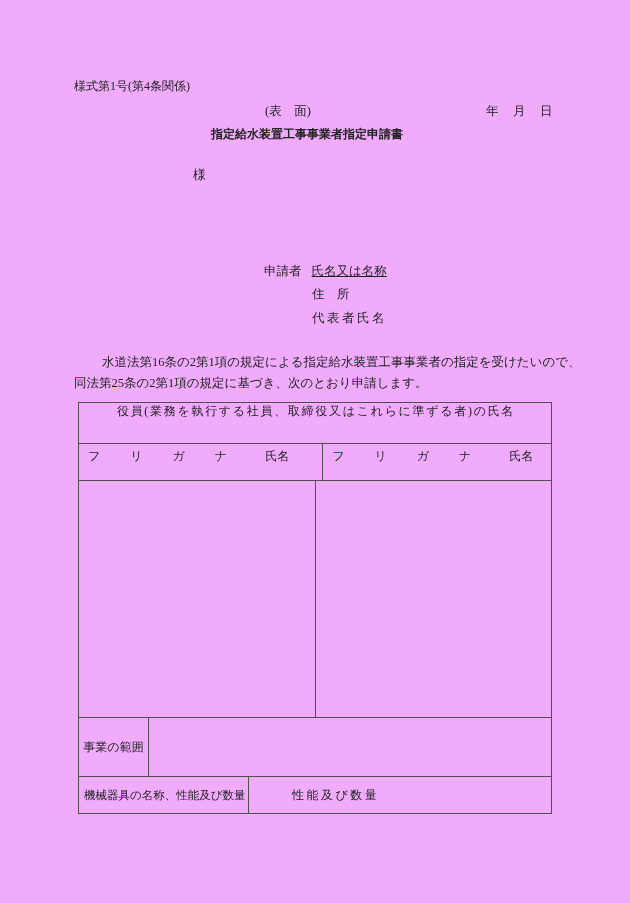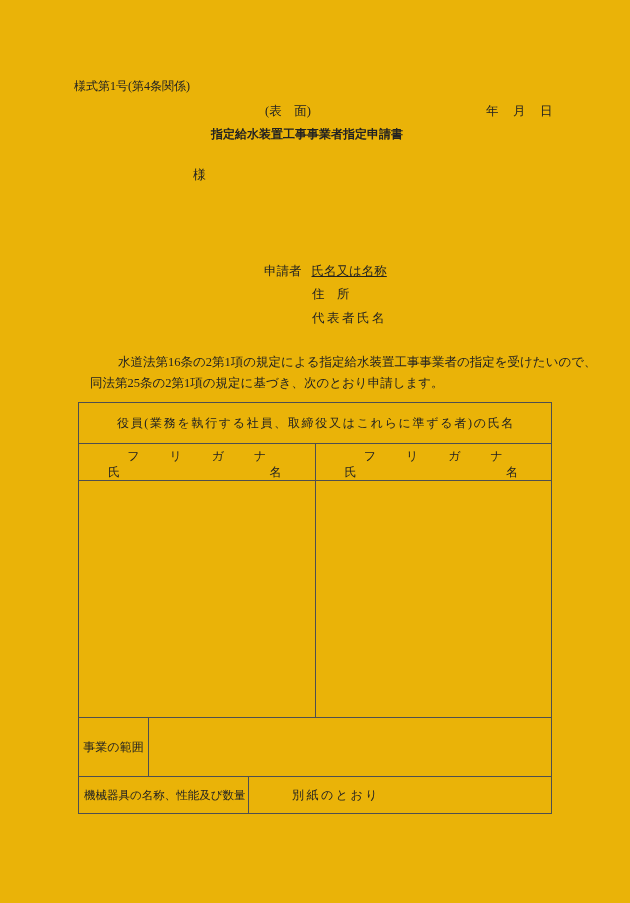--- a/index.html
+++ b/index.html
@@ -1,55 +1,55 @@
 <!DOCTYPE html>
 <html><head>
 <meta charset="utf-8">
 <style>
   html,body{margin:0;padding:0;}
   body{background:#ffffff;}
   .page{
     position:relative;
     width:630px;height:903px;
-    background:#eab308;
+    background:#f0abfc;
     color:#222222;
     font-family:"Liberation Serif","DejaVu Serif",serif;
     overflow:hidden;
   }
   .abs{position:absolute;white-space:nowrap;}
 
   .form-number{left:74px;top:79px;font-size:12px;line-height:14px;}
   .side-label{left:265px;top:104px;font-size:12.5px;line-height:14px;}
   .date-line{left:486px;top:104px;font-size:12.5px;line-height:14px;letter-spacing:1px;}
   .doc-title{left:211px;top:127px;font-size:12px;line-height:15px;font-weight:bold;}
   .addressee{left:193px;top:167px;font-size:13px;line-height:15px;}
 
   .applicant{left:264px;top:260px;font-size:12.5px;line-height:23.4px;}
   .applicant .field{margin-left:48px;display:block;}
   .applicant .field-rep{letter-spacing:2.5px;}
   .applicant .line1 .field{display:inline;margin-left:0;text-decoration:underline;}
   .applicant .gap{display:inline-block;width:10px;}
 
-  .paragraph{left:90px;top:352px;font-size:12.5px;line-height:21px;}
+  .paragraph{left:74px;top:352px;font-size:12.5px;line-height:21px;}
   .paragraph .indent{display:inline-block;width:28px;}
 
   
   .form-table{
     left:78px;top:402px;width:474px;height:412px;
     border:1px solid #4f4f4f;
     box-sizing:border-box;
     font-size:12px;
     white-space:nowrap;
   }
   .form-table *{box-sizing:border-box;}
   .t-row{border-bottom:1px solid #4f4f4f;display:flex;}
   .t-row:last-child{border-bottom:none;gap:28px;}
-  .row-officers{height:41px;align-items:center;justify-content:center;letter-spacing:1.7px;padding-left:2px;}
+  .row-officers{height:41px;justify-content:center;letter-spacing:1.7px;padding-left:2px;}
   .row-heads{height:37px;}
-  .name-col{flex:1;display:flex;flex-direction:column;padding-top:4px;}
+  .name-col{flex:1;display:flex;flex-direction:row;padding-top:4px;}
   .name-col.left{border-right:1px solid #4f4f4f;}
   .furigana{text-align:center;letter-spacing:9px;padding-left:9px;line-height:16px;}
   .shimei{display:flex;justify-content:space-between;padding:0 33px 0 29px;line-height:16px;}
   .row-body{height:237px;}
   .body-cell{flex:1;}
   .body-cell.left{border-right:1px solid #4f4f4f;}
   .row-scope{height:59px;gap:46px;}
   .scope-label{width:70px;border-right:1px solid #4f4f4f;display:flex;align-items:center;justify-content:center;}
   .scope-value{flex:1;}
   .row-machinery{height:36px;}
@@ -112,18 +112,18 @@
       <div class="body-cell"></div>
     </div>
 
     <div class="t-row row-scope">
       <div class="scope-label">事業の範囲</div>
       <div class="scope-value"></div>
     </div>
 
     <div class="t-row row-machinery">
       <div class="machinery-label">機械器具の名称、性能及び数量</div>
-      <div class="machinery-value">別紙のとおり</div>
+      <div class="machinery-value">性能及び数量</div>
     </div>
 
   </div>
 
 </div>
 
 </body></html>

